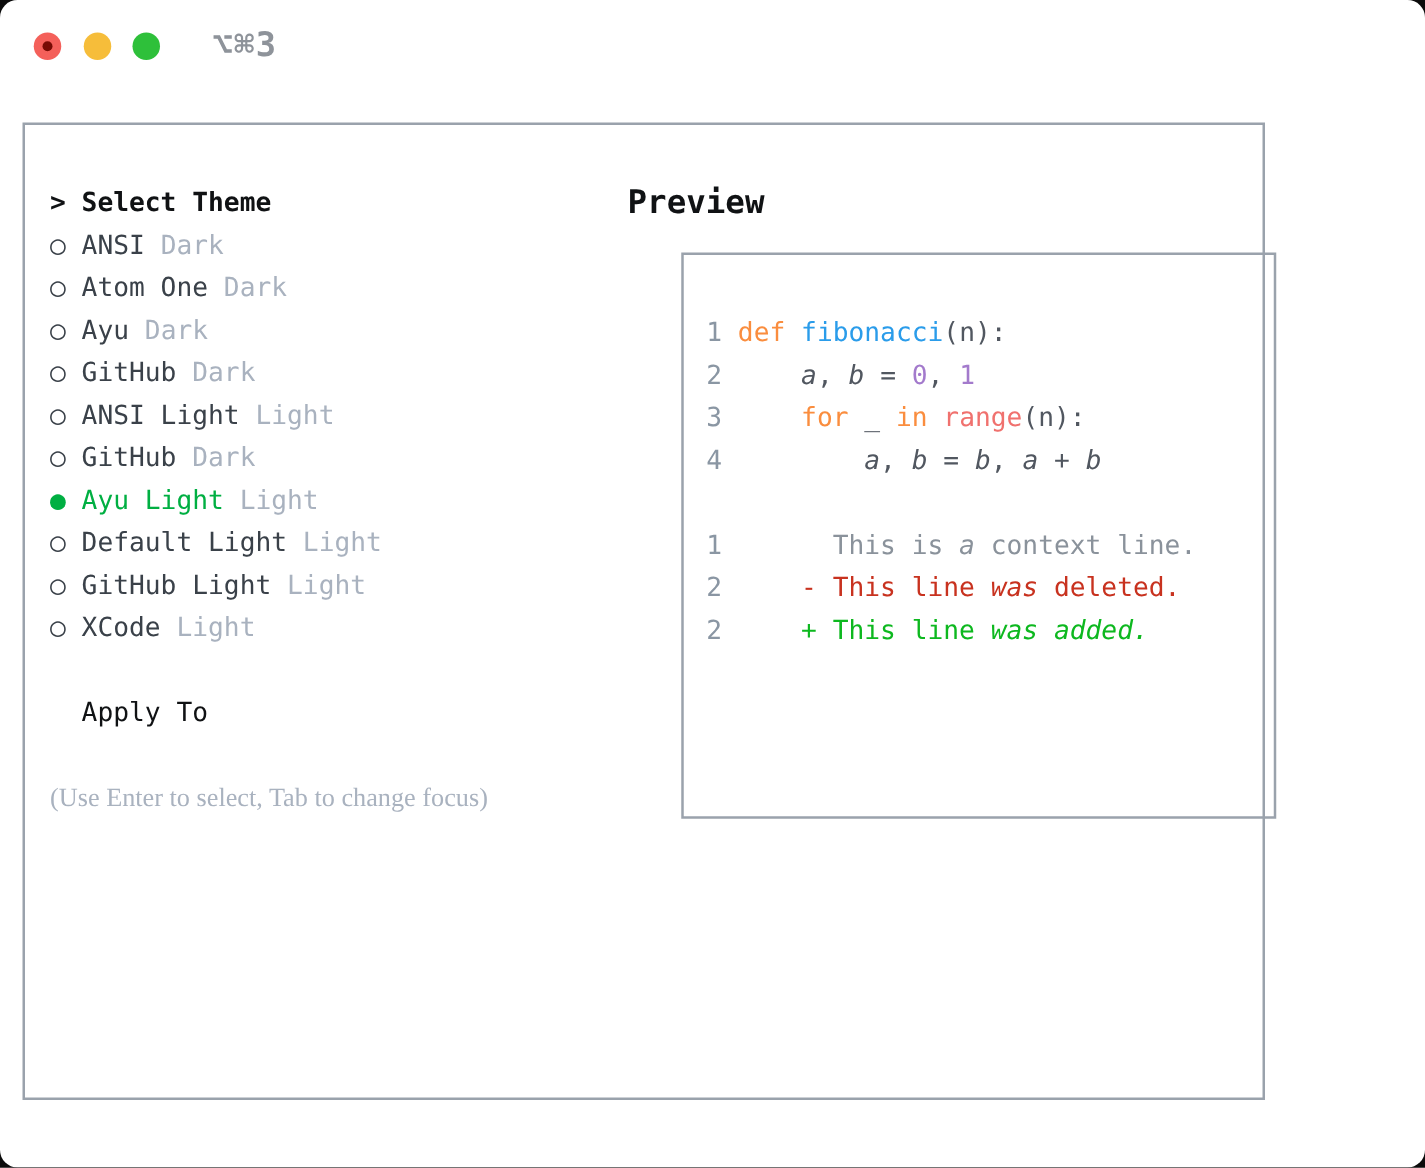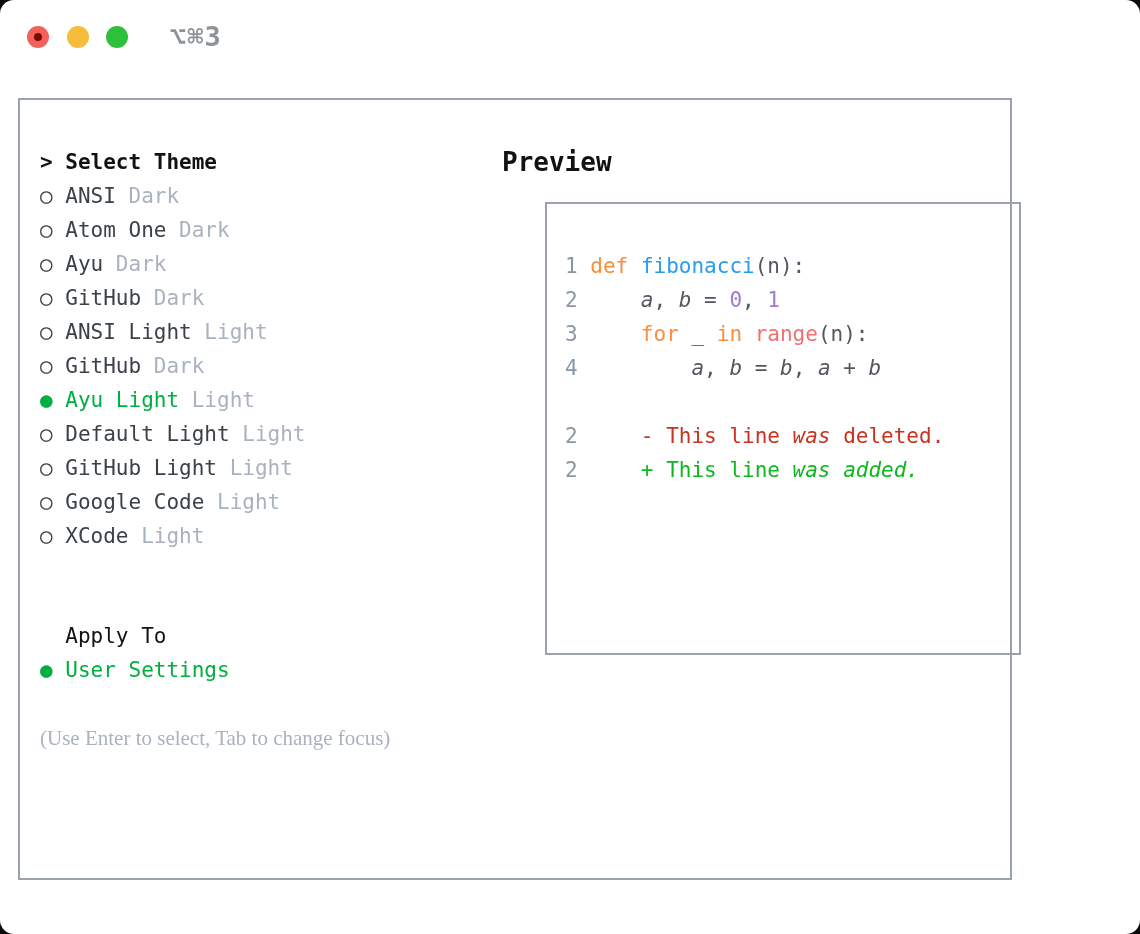--- a/index.html
+++ b/index.html
@@ -19,21 +19,21 @@
     position:absolute;left:18px;top:98px;width:994px;height:782px;
     border:2px solid var(--panel-border);border-radius:0;box-sizing:border-box;
   }
   .left-col{
     position:absolute;left:20px;top:45px;width:440px;
     font-size:21px;line-height:34px;color:var(--item-text);
   }
   .row{white-space:pre;}
   .marker{display:inline-block;width:1ch;margin-right:1ch;}
   .hdr{font-weight:bold;color:var(--heading-text);}
-  .subhdr{color:var(--heading-text);padding-left:2ch;margin-top:32px;}
+  .subhdr{color:var(--heading-text);padding-left:2ch;}
   .variant{color:var(--muted);}
   .sel{color:var(--accent-green);}
   .spacer{height:34px;}
   .help{color:var(--muted);width:420px;white-space:normal;font-family:Liberation Serif, serif;}
   .preview-title{
     position:absolute;left:482px;top:45px;font-size:26px;line-height:34px;
     font-weight:bold;color:var(--heading-text);text-align:center;
   }
   .preview-box{
     position:absolute;left:492px;top:102px;width:476px;height:453px;
@@ -74,44 +74,43 @@
       <div id="theme-items">
           <div class="row"><span class="marker">○</span><span>ANSI</span><span class="variant"> Dark</span></div>
           <div class="row"><span class="marker">○</span><span>Atom One</span><span class="variant"> Dark</span></div>
           <div class="row"><span class="marker">○</span><span>Ayu</span><span class="variant"> Dark</span></div>
           <div class="row"><span class="marker">○</span><span>GitHub</span><span class="variant"> Dark</span></div>
           <div class="row"><span class="marker">○</span><span>ANSI Light</span><span class="variant"> Light</span></div>
           <div class="row"><span class="marker">○</span><span>GitHub</span><span class="variant"> Dark</span></div>
           <div class="row"><span class="marker sel">●</span><span class="sel">Ayu Light</span><span class="variant"> Light</span></div>
           <div class="row"><span class="marker">○</span><span>Default Light</span><span class="variant"> Light</span></div>
           <div class="row"><span class="marker">○</span><span>GitHub Light</span><span class="variant"> Light</span></div>
-          <div class="row"><span class="marker">○</span><span>Google Code</span><span class="variant"> Light</span></div>
           <div class="row"><span class="marker">○</span><span>XCode</span><span class="variant"> Light</span></div>
         </div>
 
       <div class="spacer"></div>
 
       <div class="row subhdr">Apply To</div>
       <div id="apply-options">
-          <div class="row"><span class="marker sel">●</span><span class="sel">User Settings</span></div>
         </div>
 
       <div class="spacer"></div>
 
       <div class="row help">(Use Enter to select, Tab to change focus)</div>
     </div>
 
     <div class="preview-title">Preview</div>
 
     <div class="preview-box">
       <div class="code" id="code-lines">
           <div class="code-line"><span class="lnum">1</span><span class="seg kw">def</span><span class="seg"> </span><span class="seg fn">fibonacci</span><span class="seg">(n):</span></div>
           <div class="code-line"><span class="lnum">2</span><span class="seg">    </span><span class="seg it">a</span><span class="seg">, </span><span class="seg it">b</span><span class="seg"> = </span><span class="seg nl">0</span><span class="seg">, </span><span class="seg nl">1</span></div>
           <div class="code-line"><span class="lnum">3</span><span class="seg">    </span><span class="seg kw">for</span><span class="seg"> _ </span><span class="seg kw">in</span><span class="seg"> </span><span class="seg sp">range</span><span class="seg">(n):</span></div>
           <div class="code-line"><span class="lnum">4</span><span class="seg">        </span><span class="seg it">a</span><span class="seg">, </span><span class="seg it">b</span><span class="seg"> = </span><span class="seg it">b</span><span class="seg">, </span><span class="seg it">a</span><span class="seg"> + </span><span class="seg it">b</span></div>
           <div class="code-line"><span class="lnum"></span></div>
+          <div class="code-line"><span class="lnum">1</span><span class="seg ctx">      This is </span><span class="seg ctx it">a</span><span class="seg ctx"> context line.</span></div>
           <div class="code-line"><span class="lnum">2</span><span class="seg del">    - This line </span><span class="seg del it">was</span><span class="seg del"> deleted.</span></div>
           <div class="code-line"><span class="lnum">2</span><span class="seg add">    + This line </span><span class="seg add it">was added.</span></div>
         </div>
     </div>
 
   </div>
 </div>
 
 </body></html>

